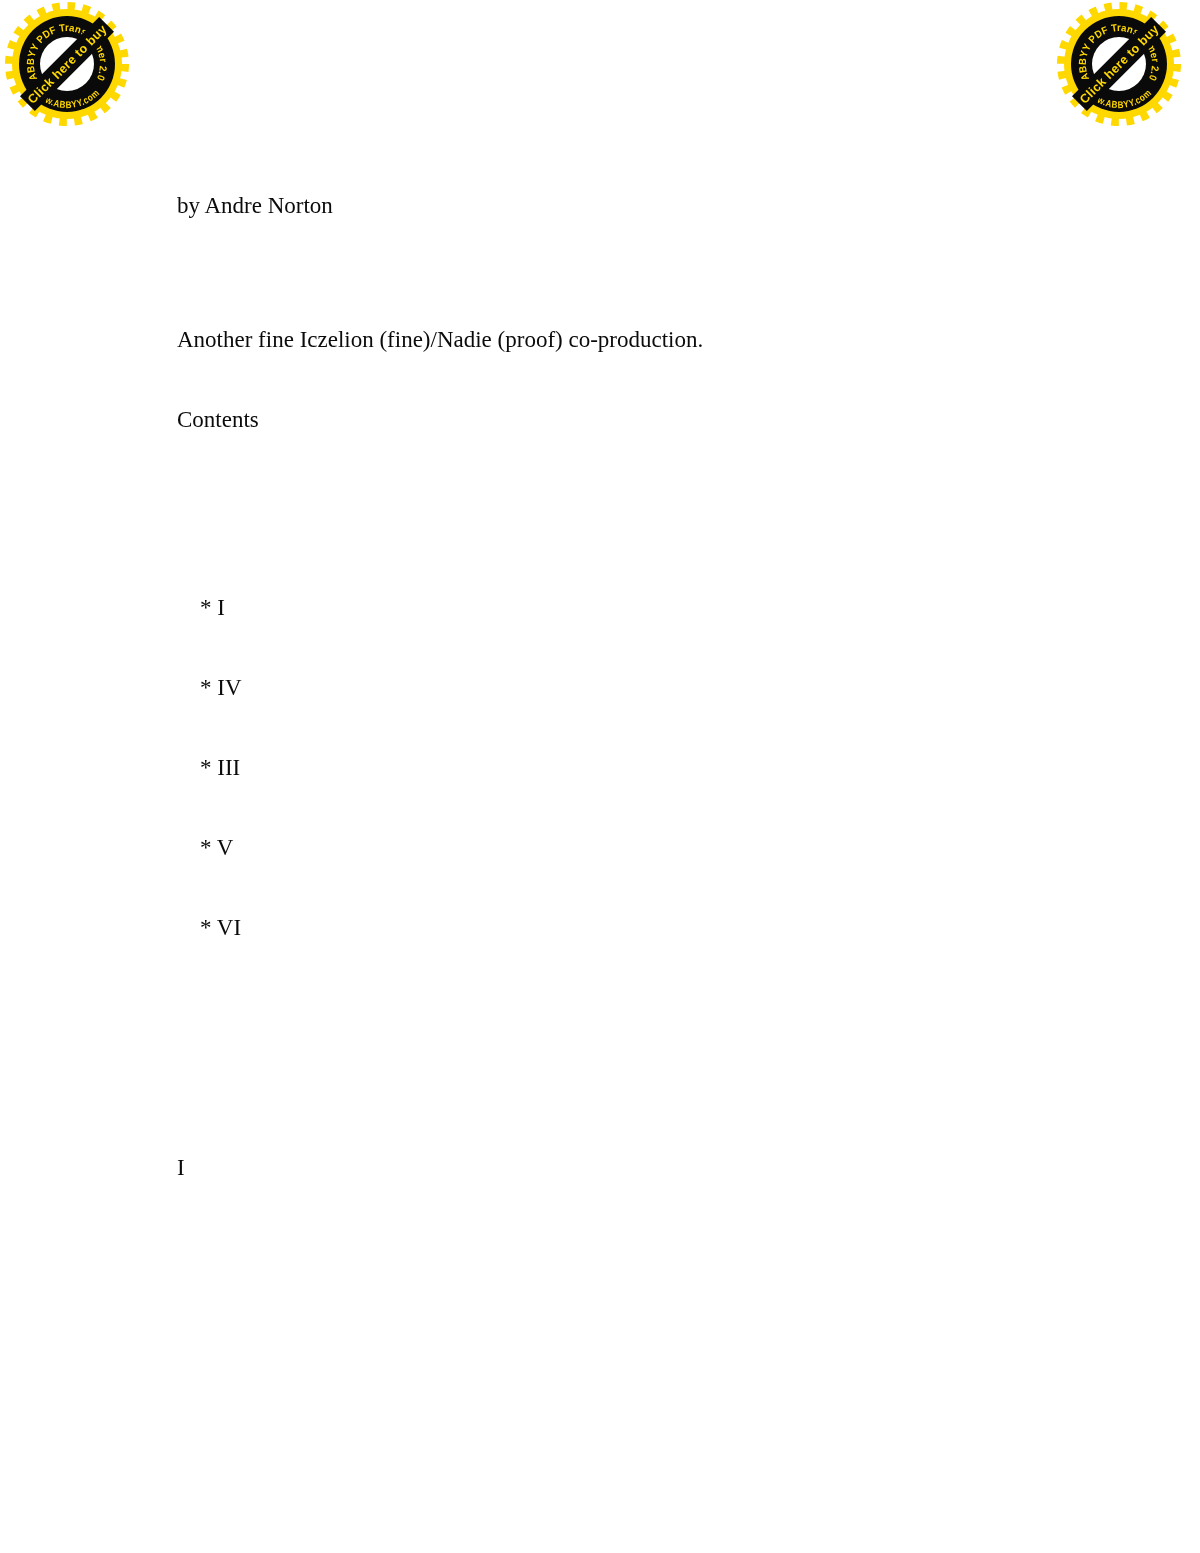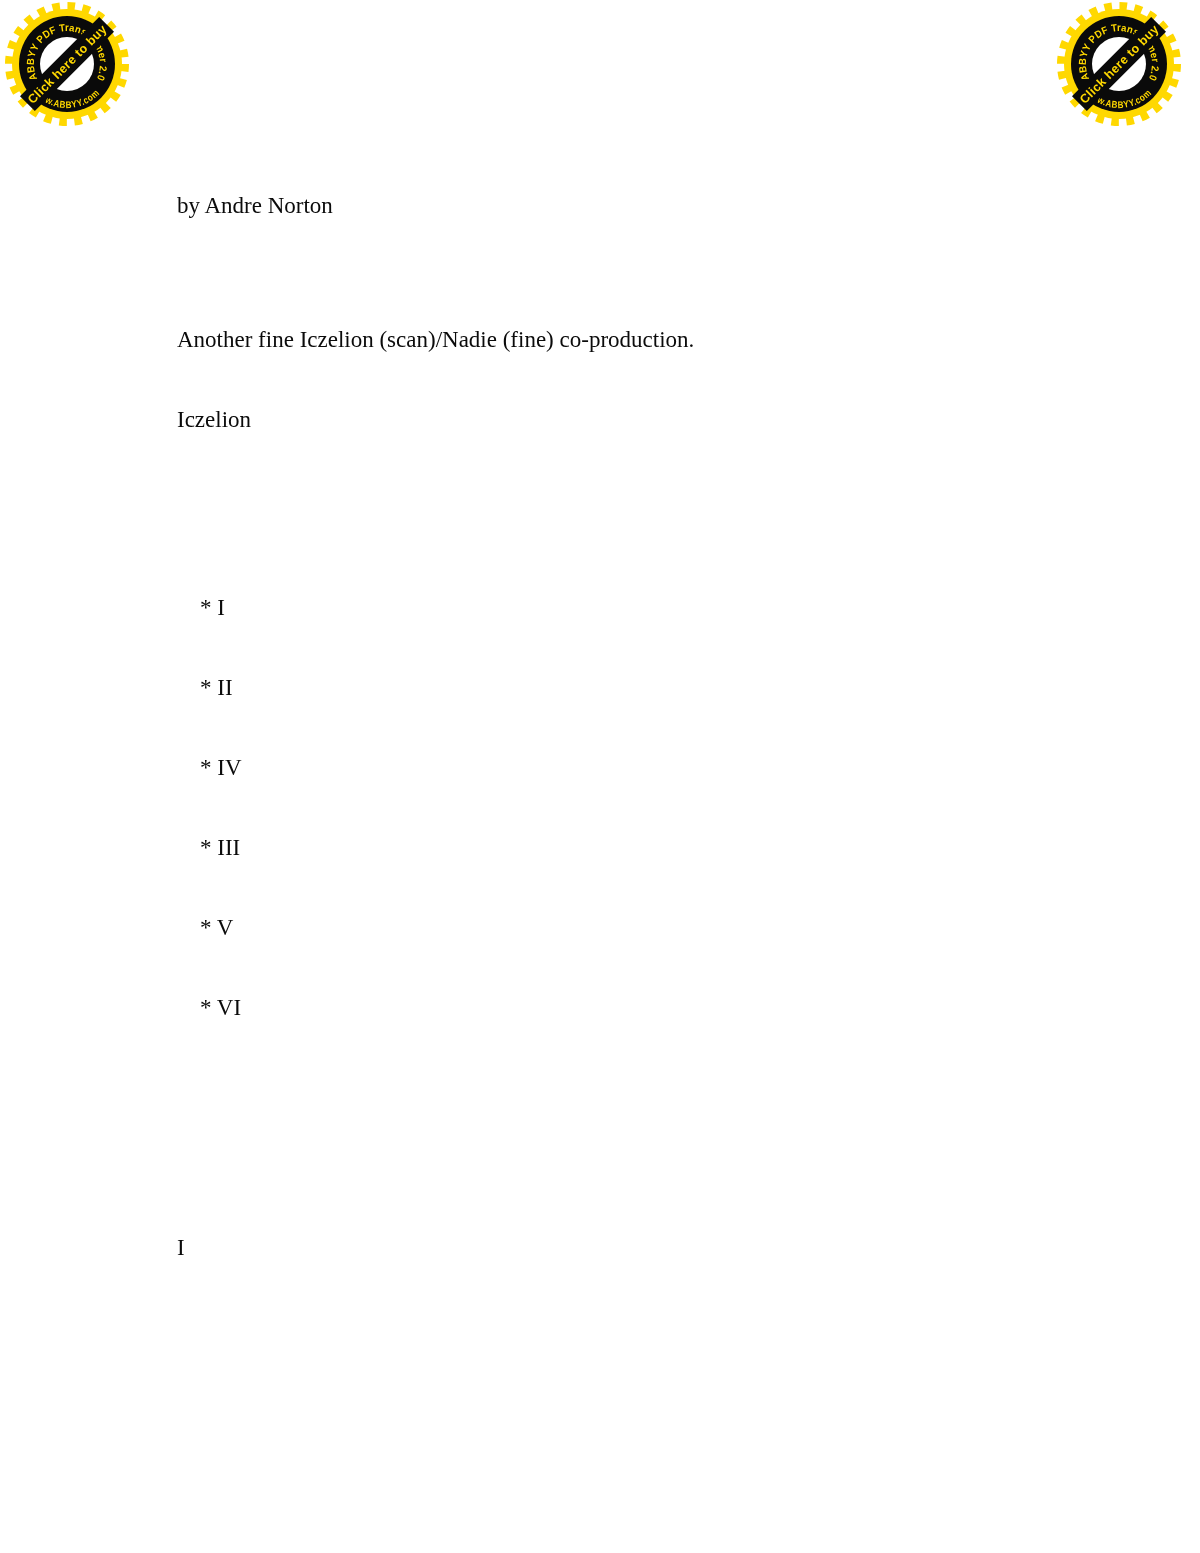--- a/index.html
+++ b/index.html
@@ -86,26 +86,25 @@
   </text>
   <g transform="rotate(-45 63 63)">
     <rect class="banner" x="7" y="52.5" width="112" height="21"></rect>
     <text class="banner-text" x="63" y="67.5" text-anchor="middle">Click here to buy</text>
   </g>
 </svg>
 
 <main class="text-col">
   <div class="block">by Andre Norton</div>
 
-  <div class="block gap-1">Another fine Iczelion (scan)/Nadie (fine) co-production.</div>
-  <div class="block">Iczelion</div>
+  <div class="block gap-1">Another fine Iczelion (fine)/Nadie (proof) co-production.</div>
+  <div class="block">Contents</div>
 
   <div class="toc gap-1">
     <div class="toc-item">* I</div>
-    <div class="toc-item">* II</div>
     <div class="toc-item">* IV</div>
     <div class="toc-item">* III</div>
     <div class="toc-item">* V</div>
     <div class="toc-item">* VI</div>
   </div>
 
   <div class="block gap-3">I</div>
 
   
   

